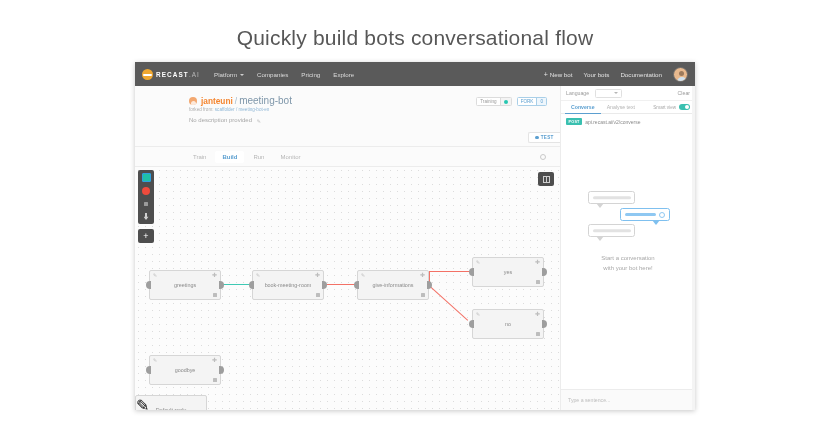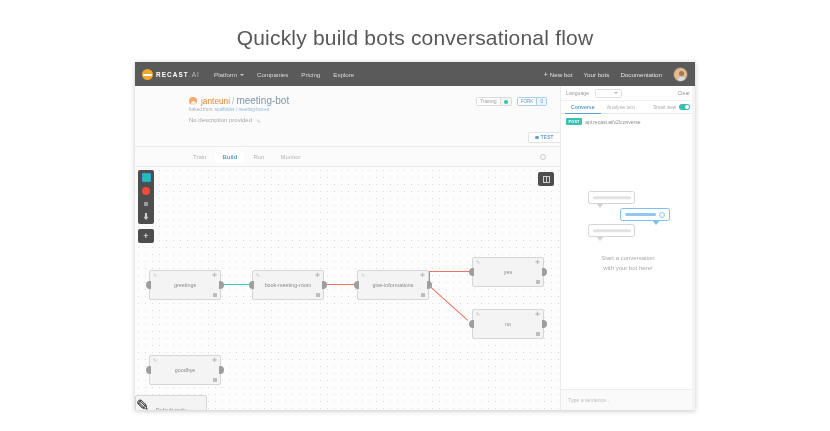--- a/index.html
+++ b/index.html
@@ -89,21 +89,21 @@
   }
   .bot-title { position: absolute; left: 54px; top: 9px; display: flex; align-items: center; }
   .bot-avatar {
     width: 8px; height: 8px; border-radius: 50%;
     background: #f3a870; margin-right: 4px; position: relative; overflow: hidden;
   }
   .bot-avatar::after{
     content:""; position:absolute; left:1.6px; top:4.4px;
     width:5px;height:4px;border-radius:3px 3px 0 0;background:#fff;opacity:.75;
   }
-  .bot-owner { font-size: 8.3px; font-weight: 400; color: #f5852f; }
+  .bot-owner { font-size: 8.3px; font-weight: 700; color: #f5852f; }
   .bot-sep { font-size: 8.3px; color: #9fb7c9; margin: 0 2px; }
   .bot-name { font-size: 10px; color: #7f97aa; }
   .forked { position: absolute; left: 54px; top: 21px; font-size: 4.6px; color: #adadad; }
   .forked a { color: #8fb7d6; }
   .desc { position: absolute; left: 54px; top: 31px; font-size: 6px; color: #a8a8a8; }
   .pencil-sm {
     display:inline-block; width:5px; height:5px; margin-left:3px;
     color:#b9b9b9; font-size:5px; vertical-align: middle;
   }
 

